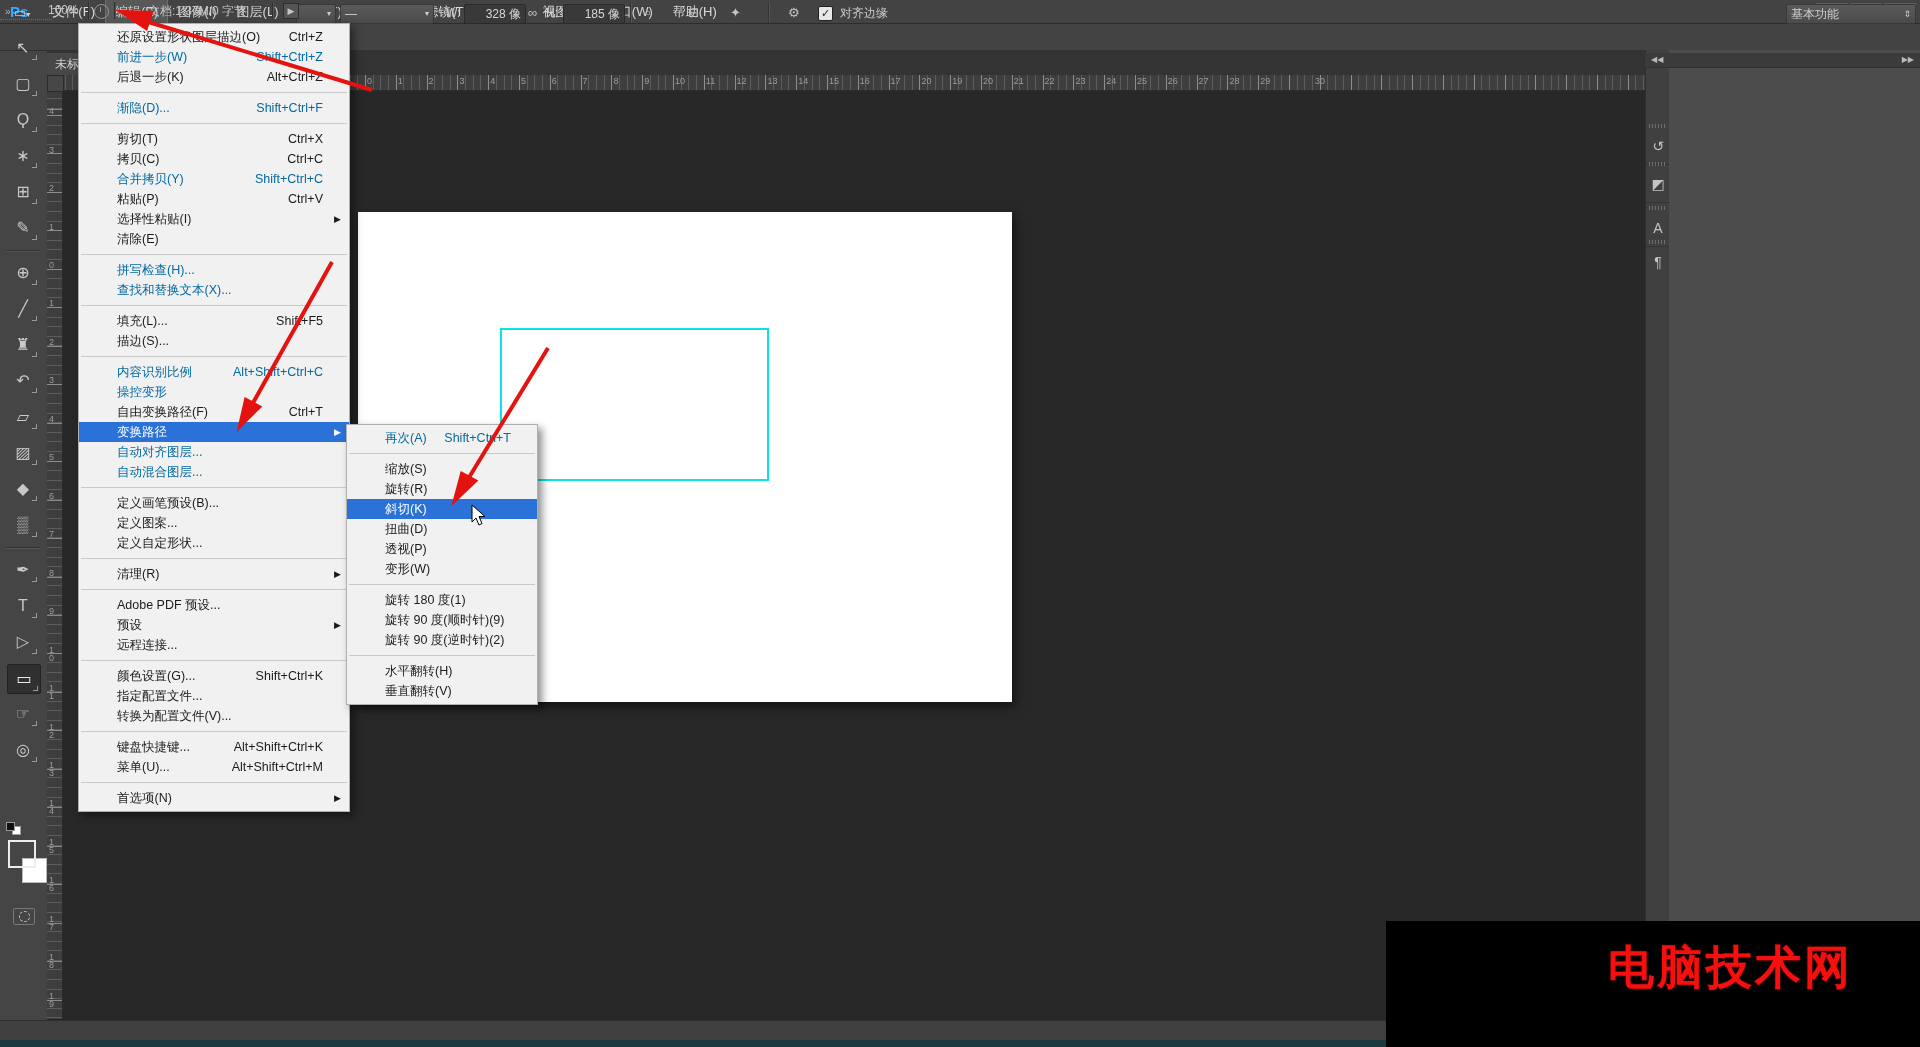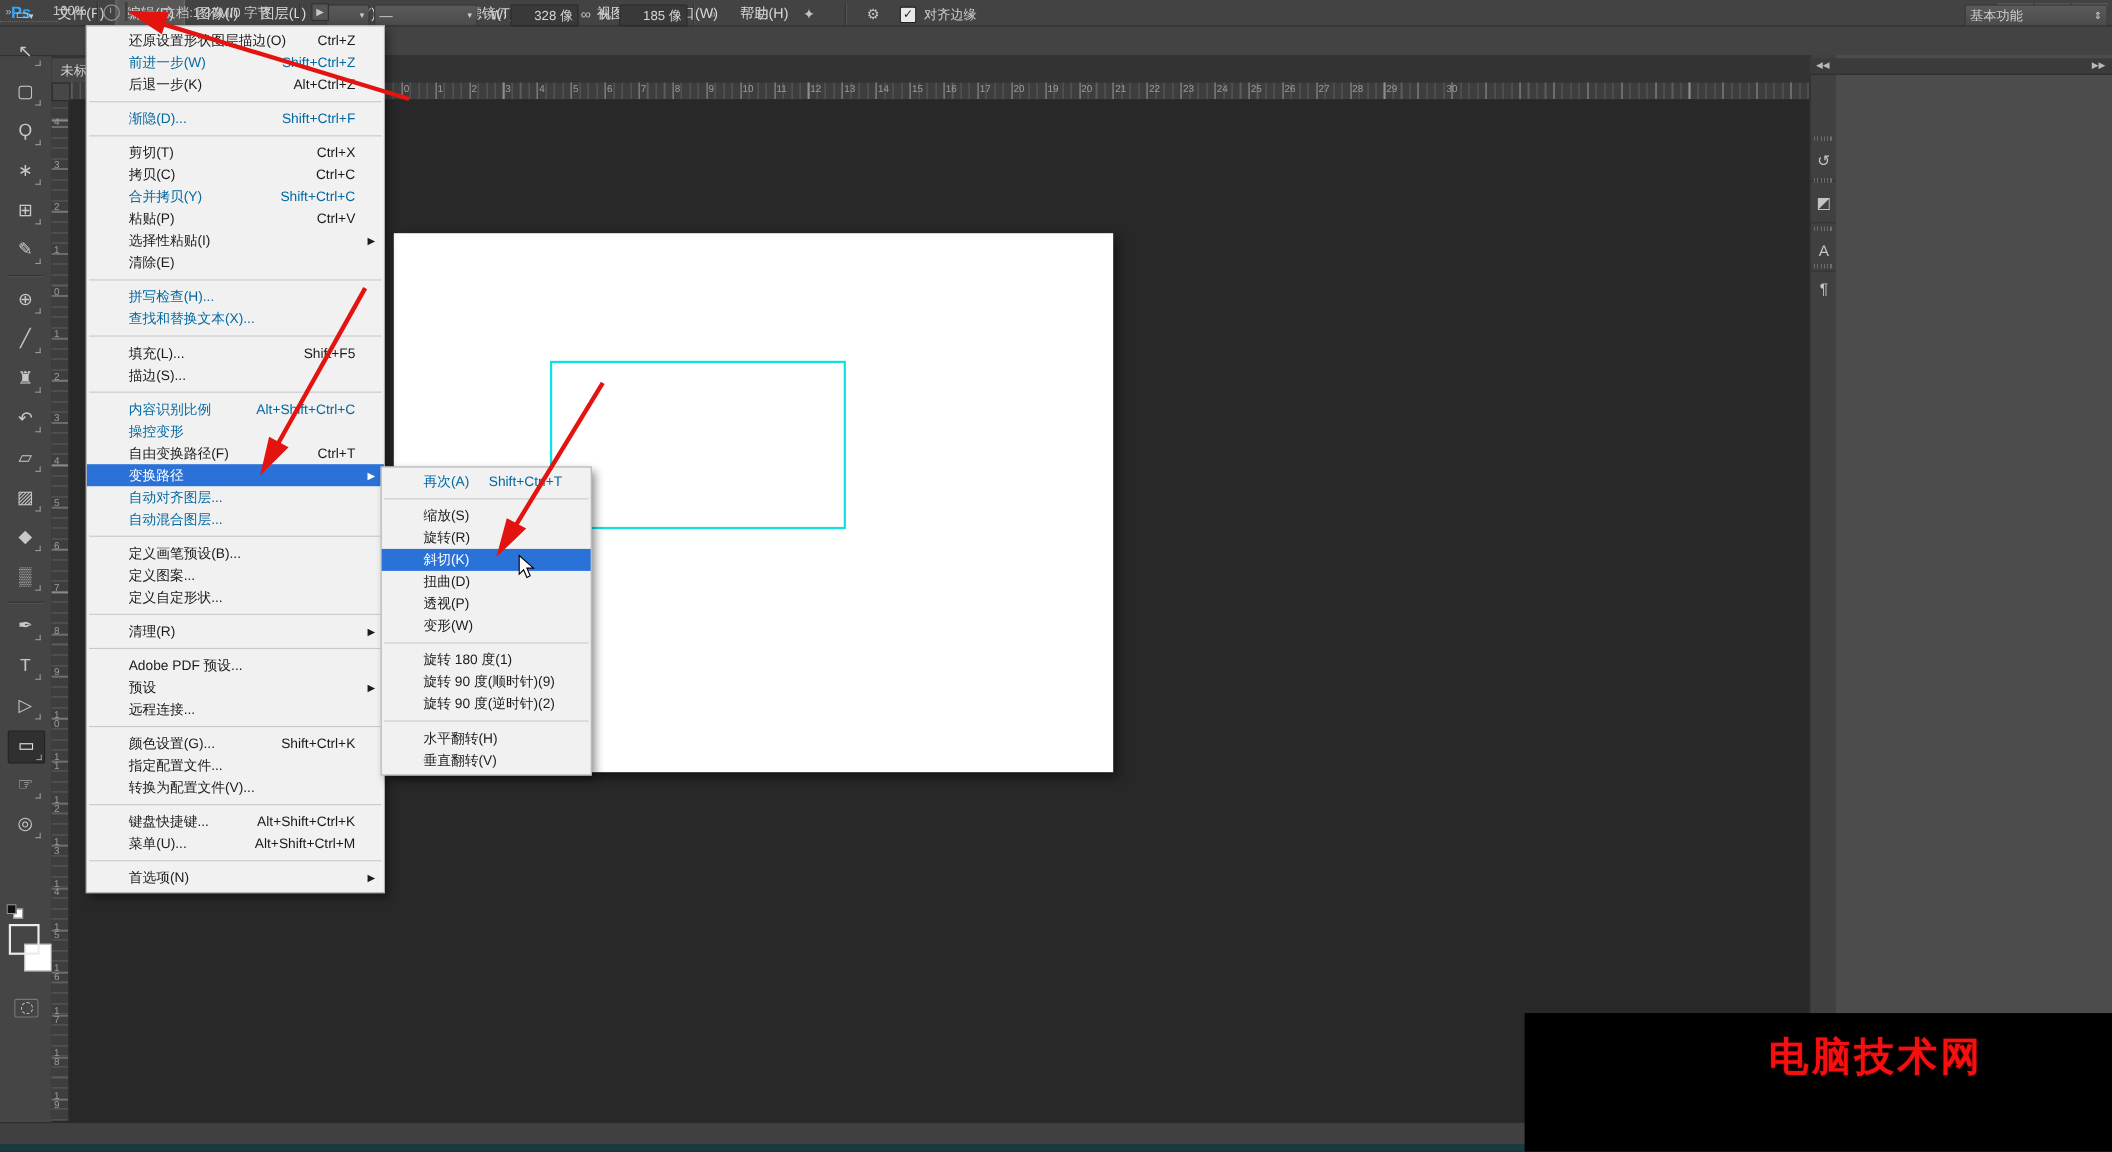--- a/index.html
+++ b/index.html
@@ -120,21 +120,21 @@
   .sb-div{position:absolute;top:2px;width:1px;height:17px;background:#313131;border-right:1px solid #525252}
   #sb-clock{position:absolute;left:94px;top:4px;width:13px;height:13px;border:1px solid #9a9a9a;border-radius:50%}
   #sb-clock i{position:absolute;left:5px;top:2px;width:1px;height:5px;background:#9a9a9a}
   #taskbar-strip{left:0;top:1040px;width:1920px;height:7px;background:#1b3a40}
   
   #banner{left:1386px;top:921px;width:534px;height:126px;background:#000;z-index:60}
   #tag-box{position:absolute;left:10px;top:7px;width:196px;height:112px;border-radius:22px;
            background:linear-gradient(#2f7bff,#0a50e6);border:2px solid #2e79ff;
            color:#fff;font-weight:bold;font-size:72px;text-align:center;line-height:108px;letter-spacing:1px}
   #banner-title{position:absolute;left:222px;top:16px;width:305px;color:#f50f0f;font-weight:bold;
-                font-size:36px;letter-spacing:3px;text-shadow:0 0 2px #7e0000}
+                font-size:46px;letter-spacing:3px;text-shadow:0 0 2px #7e0000}
   #banner-url{position:absolute;left:226px;top:74px;width:300px;color:#2d51ff;font-weight:bold;
               font-size:34px;font-family:"Liberation Serif","DejaVu Serif",serif}
   
   #annot-svg{left:0;top:0;z-index:100;pointer-events:none}
 </style>
 </head>
 <body>
 
 <div id="menubar">
   <span id="ps-logo">Ps</span>

